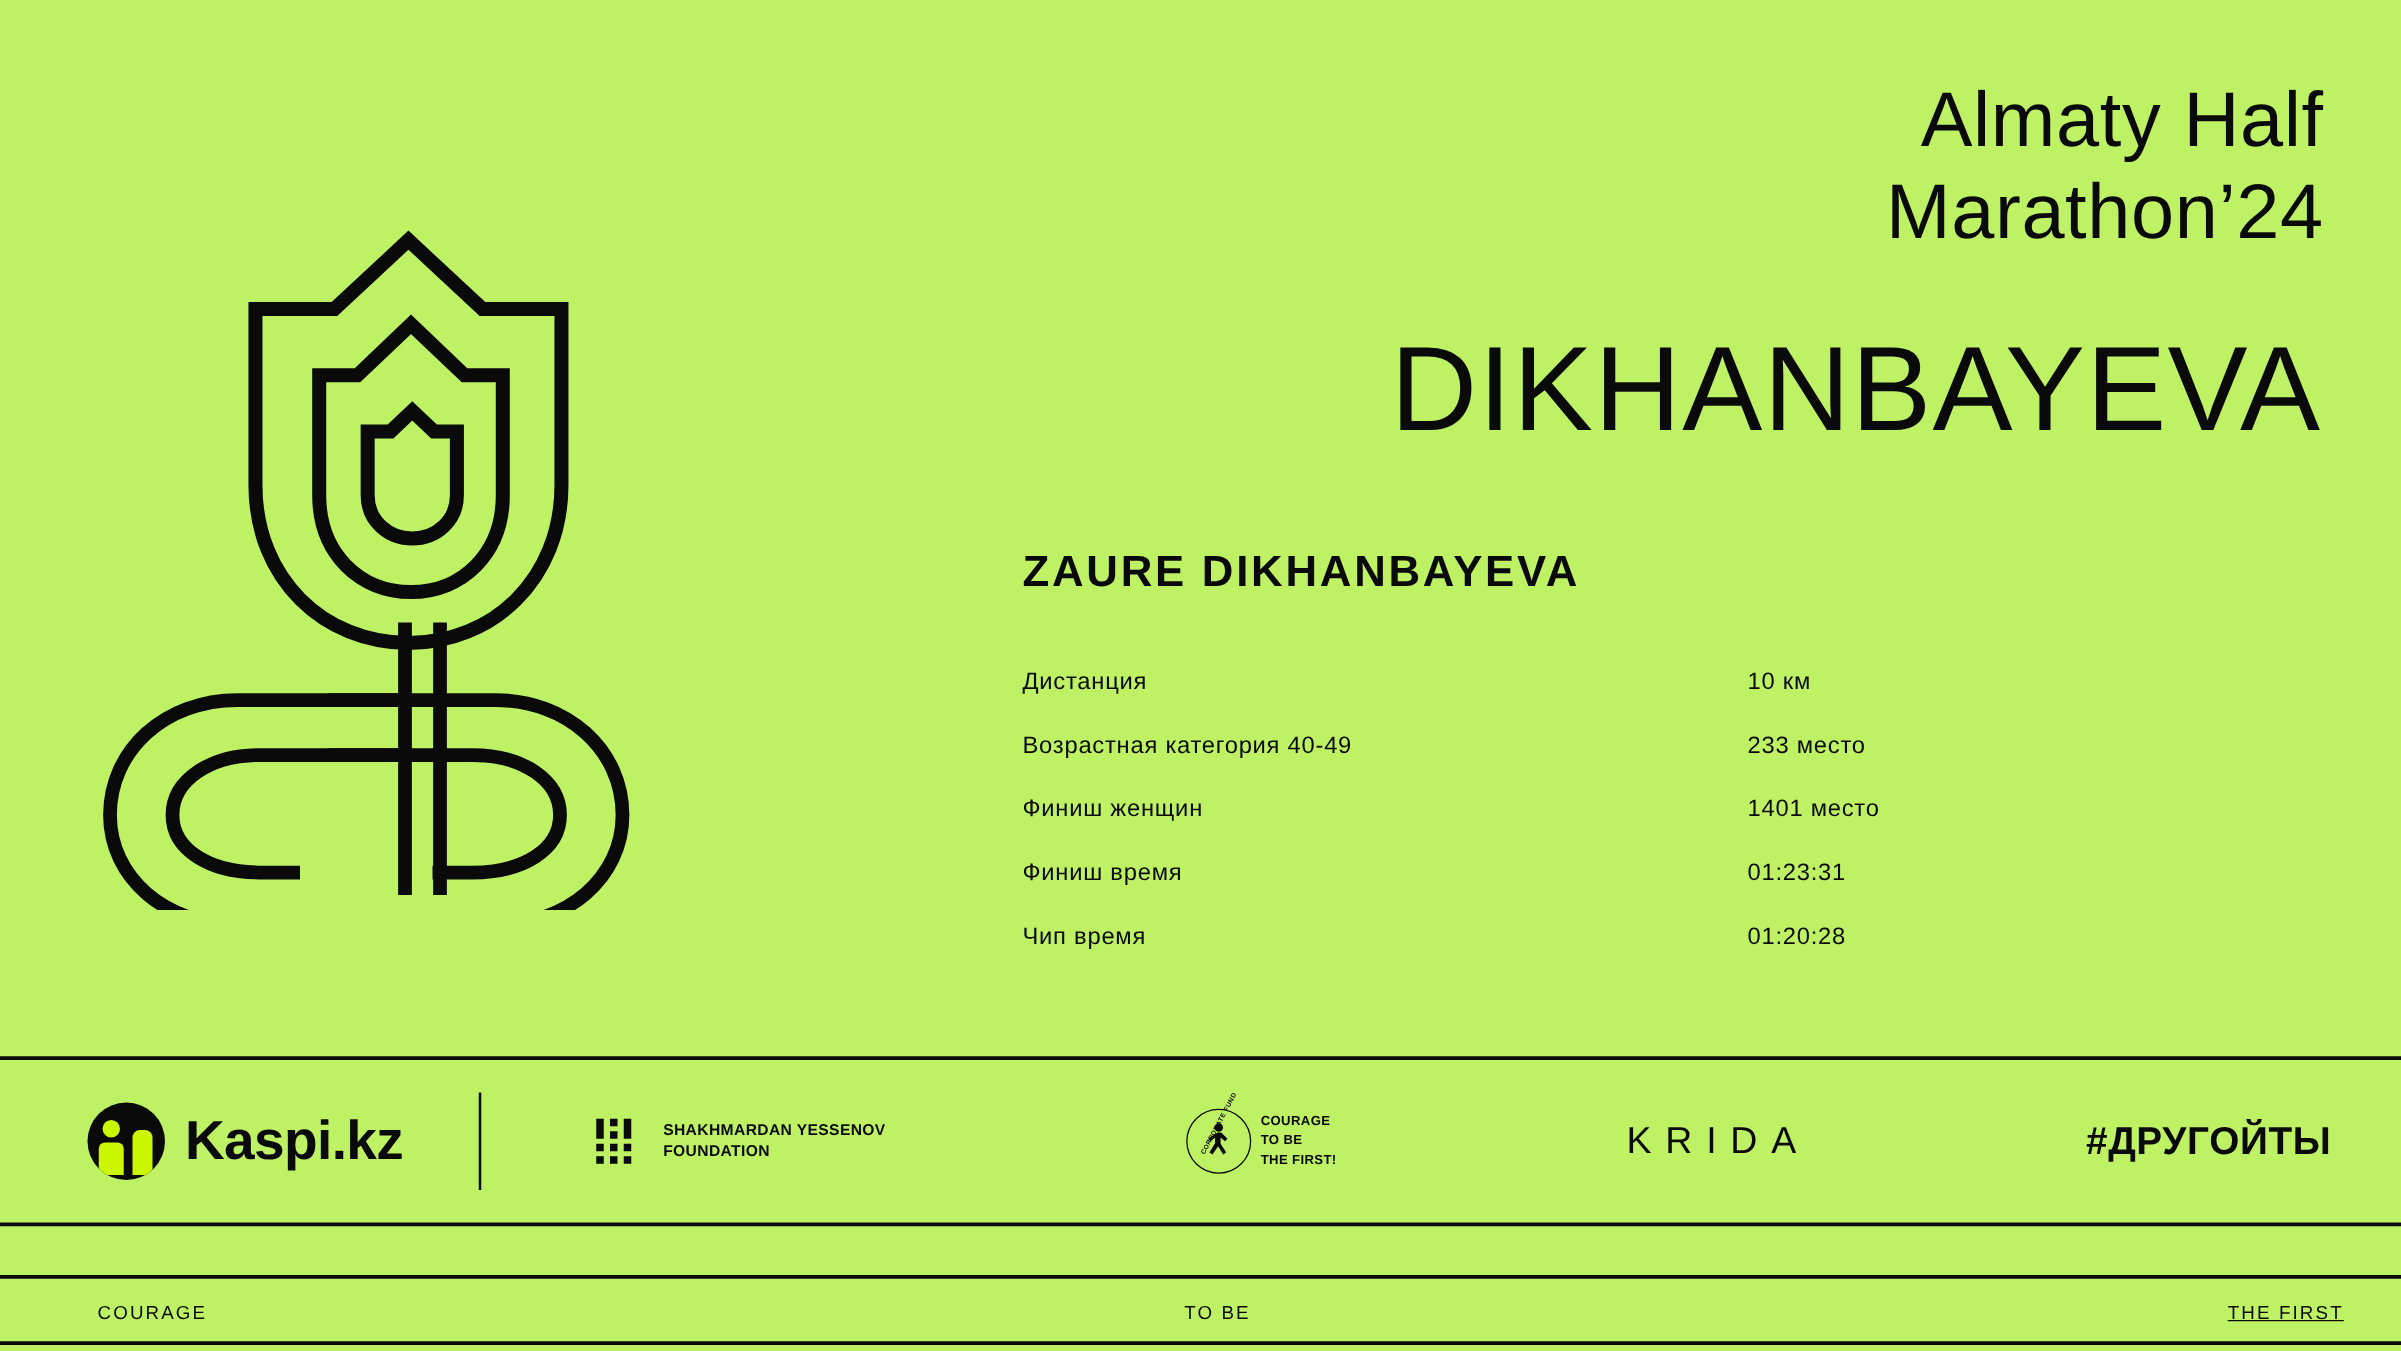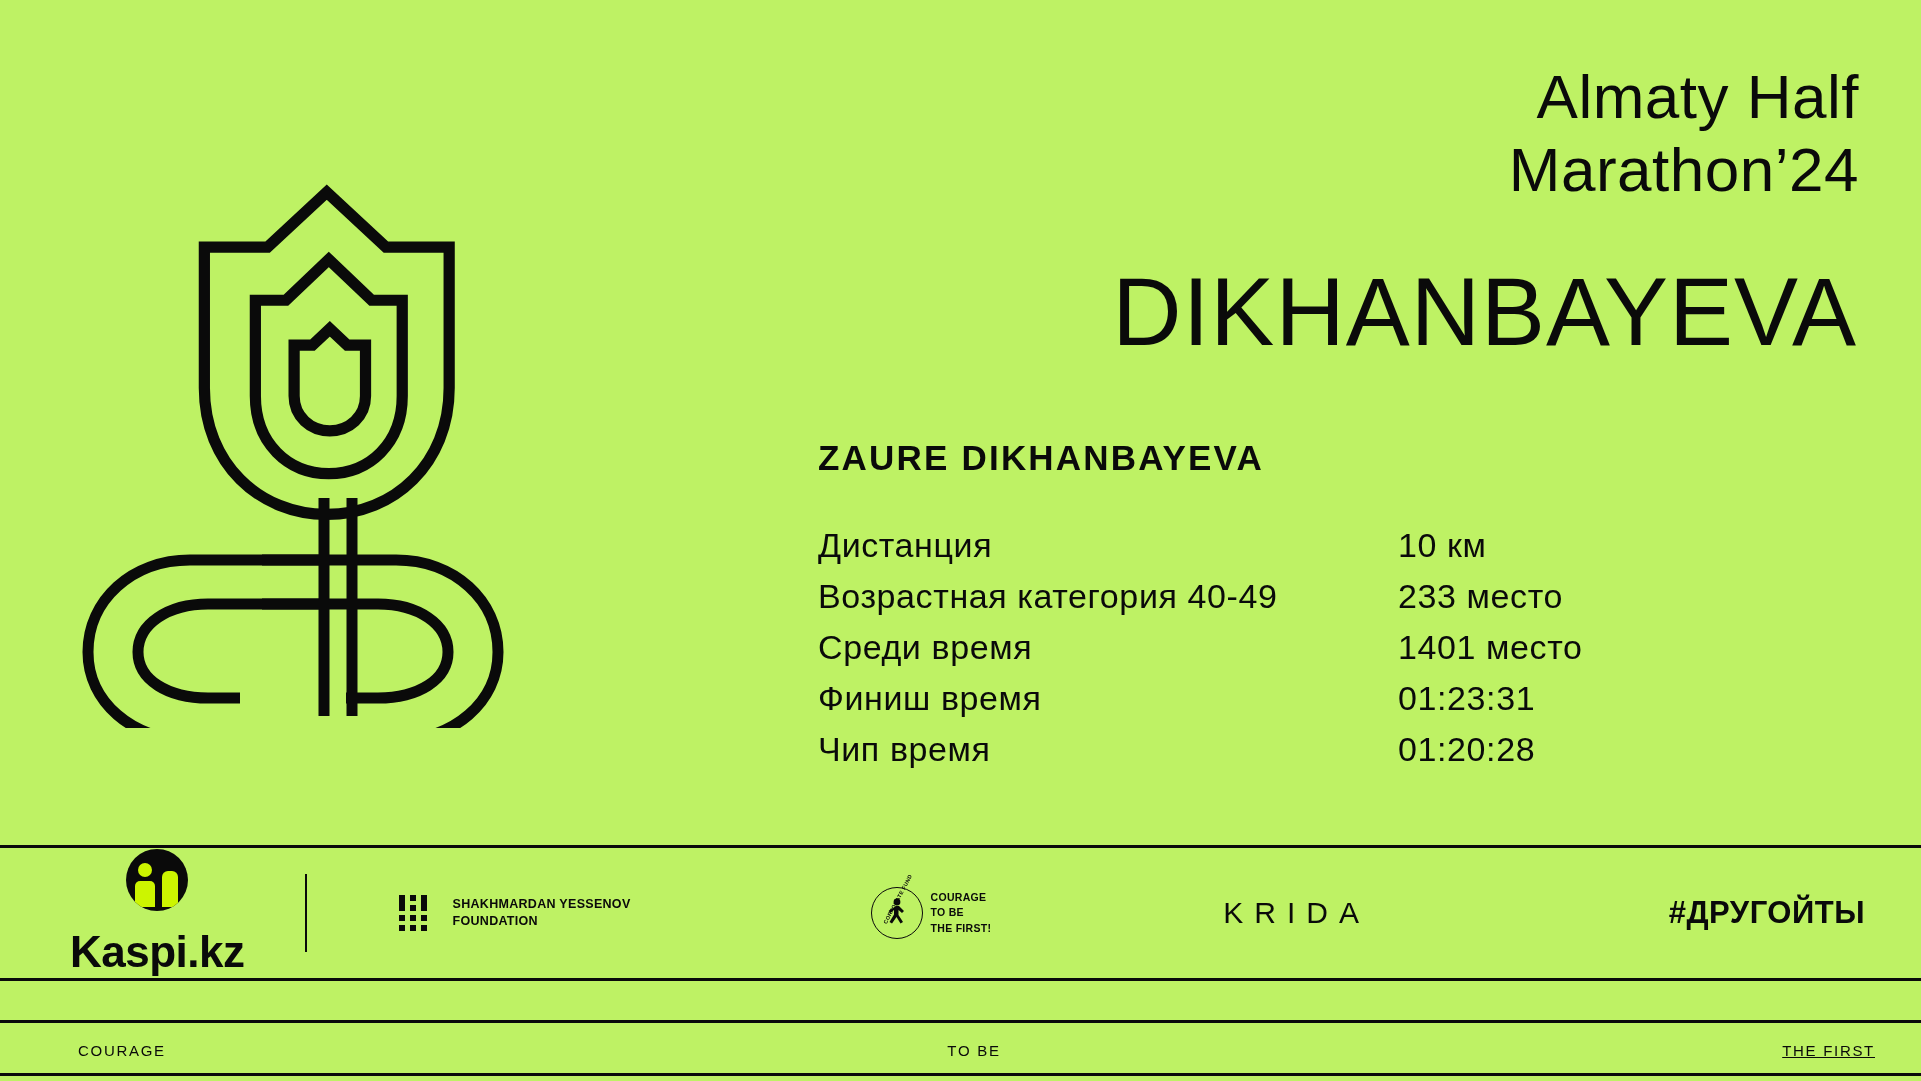--- a/index.html
+++ b/index.html
@@ -66,21 +66,21 @@
     font-weight: bold;
     letter-spacing: 2.2px;
   }
   .rows {
     margin-top: 42px;
     margin-left: 18px;
     width: 860px;
   }
   .row {
     display: flex;
-    font-size: 34px;
+    font-size: 19px;
     line-height: 51px;
     letter-spacing: 0.6px;
   }
   .row .label { width: 580px; }
   .row .value { flex: 1; }
 
   
   .divider {
     position: absolute;
     left: 0; right: 0;
@@ -95,21 +95,20 @@
     height: 130px;
     display: flex;
     align-items: center;
   }
   .sp { display: flex; align-items: center; justify-content: center; }
   .sp-kaspi {
     margin-left: 70px;
     display: flex;
     align-items: center;
     gap: 16px;
-    flex-direction: column;
   }
   .kaspi-mark {
     width: 62px; height: 62px;
     border-radius: 50%;
     background: #0a0a0a;
     position: relative;
     overflow: hidden;
   }
   .kaspi-mark::before {
     content: "";
@@ -292,21 +291,21 @@
       <div class="rows">
         <div class="row">
           <span class="label">Дистанция</span>
           <span class="value">10 км</span>
         </div>
         <div class="row">
           <span class="label">Возрастная категория 40-49</span>
           <span class="value">233 место</span>
         </div>
         <div class="row">
-          <span class="label">Среди время</span>
+          <span class="label">Финиш женщин</span>
           <span class="value">1401 место</span>
         </div>
         <div class="row">
           <span class="label">Финиш время</span>
           <span class="value">01:23:31</span>
         </div>
         <div class="row">
           <span class="label">Чип время</span>
           <span class="value">01:20:28</span>
         </div>

